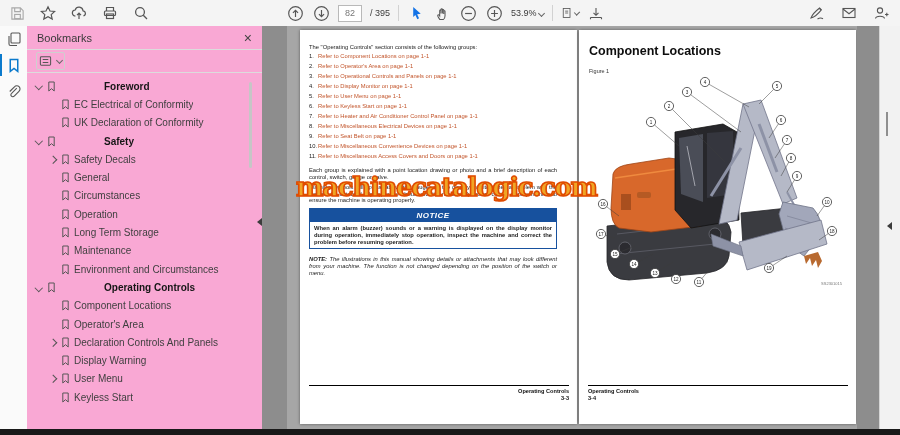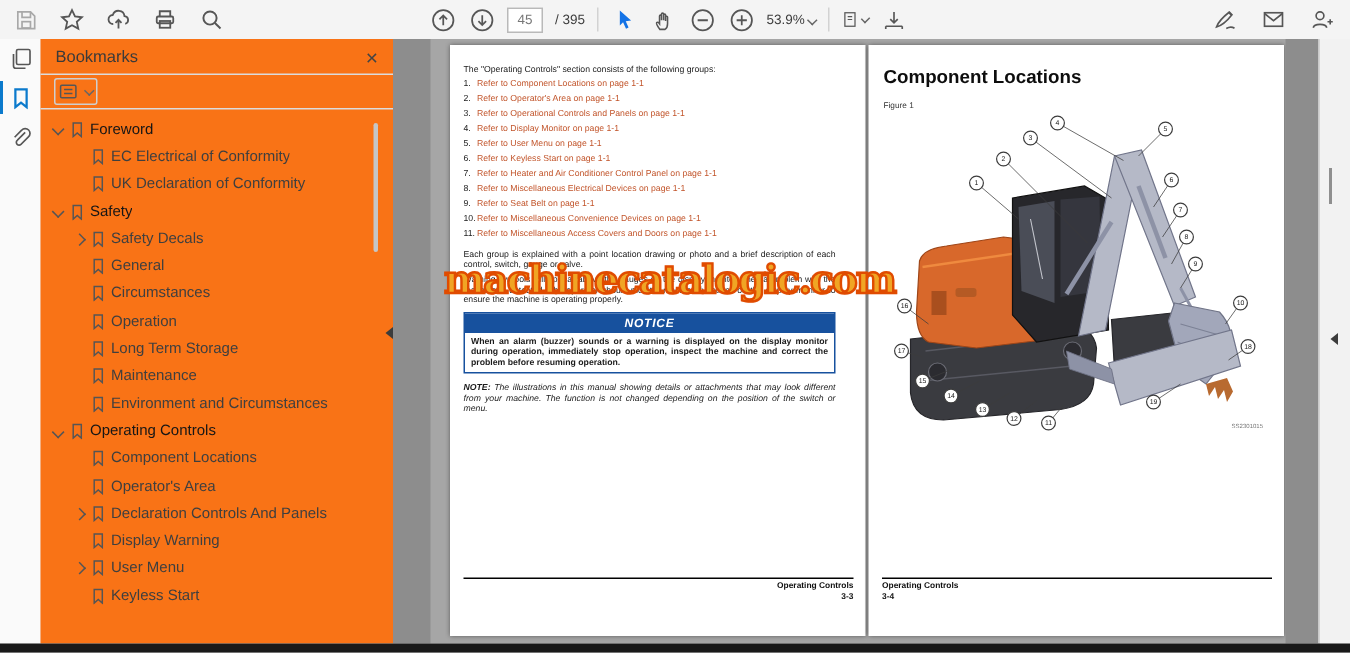--- a/index.html
+++ b/index.html
@@ -18,36 +18,36 @@
   .tb-text{font-size:9px;color:#3c3c3c;}
   .chev{display:inline-block;width:4px;height:4px;border-right:1.1px solid #666;border-bottom:1.1px solid #666;transform:rotate(45deg);margin-left:2px;margin-top:-2px;}
 
   
   #leftrail{position:absolute;left:0;top:26px;width:27px;bottom:6px;background:#fafafa;border-right:1px solid #e4e4e4;}
   .rail-btn{width:27px;height:26px;display:flex;align-items:center;justify-content:center;cursor:pointer;}
   #rail-bookmark{position:relative;}
   #rail-bookmark::before{content:"";position:absolute;left:0;top:2px;bottom:2px;width:2px;background:#0b7acc;}
 
   
-  #bm-panel{position:absolute;left:27px;top:26px;width:235px;bottom:6px;background:#f97316;}
+  #bm-panel{position:absolute;left:27px;top:26px;width:235px;bottom:6px;background:#f9a8d4;}
   #bm-header{height:23px;display:flex;align-items:center;justify-content:space-between;padding:0 10px;border-bottom:1px solid #dcdcdc;}
   #bm-title{font-size:11px;color:#3a3a3a;}
   #bm-close{font-size:14px;color:#444;cursor:pointer;line-height:1;}
   #bm-tools{height:22px;display:flex;align-items:center;padding-left:9px;border-bottom:1px solid #dcdcdc;}
   #bm-opt{display:flex;align-items:center;gap:3px;cursor:pointer;padding:2px;border:1px solid #cfcfcf;border-radius:2px;}
   #bm-list{padding-top:4px;position:relative;}
   .bm-row{display:flex;align-items:center;height:18.3px;padding-left:9px;cursor:pointer;white-space:nowrap;}
   .bm-row.lvl1{padding-left:23px;}
   .bm-chev{width:11px;flex:0 0 11px;display:flex;align-items:center;}
   .bm-chev i{display:block;width:4.5px;height:4.5px;border-right:1.2px solid #555;border-bottom:1.2px solid #555;}
   .bm-chev i.down{transform:rotate(45deg);}
   .bm-chev i.right{transform:rotate(-45deg);}
   .bm-ic{flex:0 0 13px;}
   .bm-lbl{font-size:10px;color:#3f3f3f;overflow:hidden;text-overflow:ellipsis;}
-  .bm-row.bold .bm-lbl{font-weight:normal;color:#161616;}
+  .bm-row.bold .bm-lbl{font-weight:bold;color:#161616;margin-left:44px;}
   #bm-scroll{position:absolute;right:10px;top:56px;width:3px;height:86px;background:#c6c6c6;border-radius:2px;}
   #bm-collapse{position:absolute;left:257px;top:218px;width:0;height:0;border-top:4px solid transparent;border-bottom:4px solid transparent;border-right:5px solid #3c3c3c;cursor:pointer;}
 
   
   #docarea{position:absolute;left:262px;top:26px;right:20px;bottom:6px;background:#a6a6a6;overflow:hidden;}
   #docarea::before{content:"";position:absolute;left:0;top:0;bottom:0;width:25px;background:#8d8d8d;}
   #docarea::after{content:"";position:absolute;right:0;top:0;bottom:0;width:23px;background:#8d8d8d;}
   .page{position:absolute;top:4px;width:277px;height:394px;background:#fff;box-shadow:0 0 3px rgba(0,0,0,.45);}
   #page-left{left:38px;}
   #page-right{left:317px;}
@@ -136,21 +136,21 @@
         </svg>
       </span>
     <span class="tb-btn">
         <svg width="17" height="17" viewBox="0 0 16 16">
           <g fill="none" stroke="#565656" stroke-width="1.1">
             <circle cx="8" cy="8" r="6.4"></circle>
             <path d="M8 4.8V11M5.6 8.6L8 11l2.4-2.4"></path>
           </g>
         </svg>
       </span>
-    <span id="page-box">45</span>
+    <span id="page-box">82</span>
     <span class="tb-text">/ 395</span>
     <span class="tb-sep"></span>
     <span class="tb-btn">
         <svg width="15" height="15" viewBox="0 0 16 16">
           <path d="M4.5 1l8 7.2-3.8.5 2 4.4-1.8.9-2.1-4.5-2.3 2.3z" fill="#1473e6"></path>
         </svg>
       </span>
     <span class="tb-btn">
         <svg width="15" height="15" viewBox="0 0 16 16">
           <path d="M5.2 14.5c-1.3-1.8-2.9-4.2-2.2-4.9.6-.6 1.5.2 2 .9V5c0-.9 1.4-.9 1.4 0v3-4.4c0-.9 1.5-.9 1.5 0V8 4.3c0-.9 1.4-.9 1.4 0v4.2-2.8c0-.8 1.4-.8 1.4 0v4.8c0 2.2-.9 3.5-1.8 4z" fill="none" stroke="#565656" stroke-width="1.1"></path>

